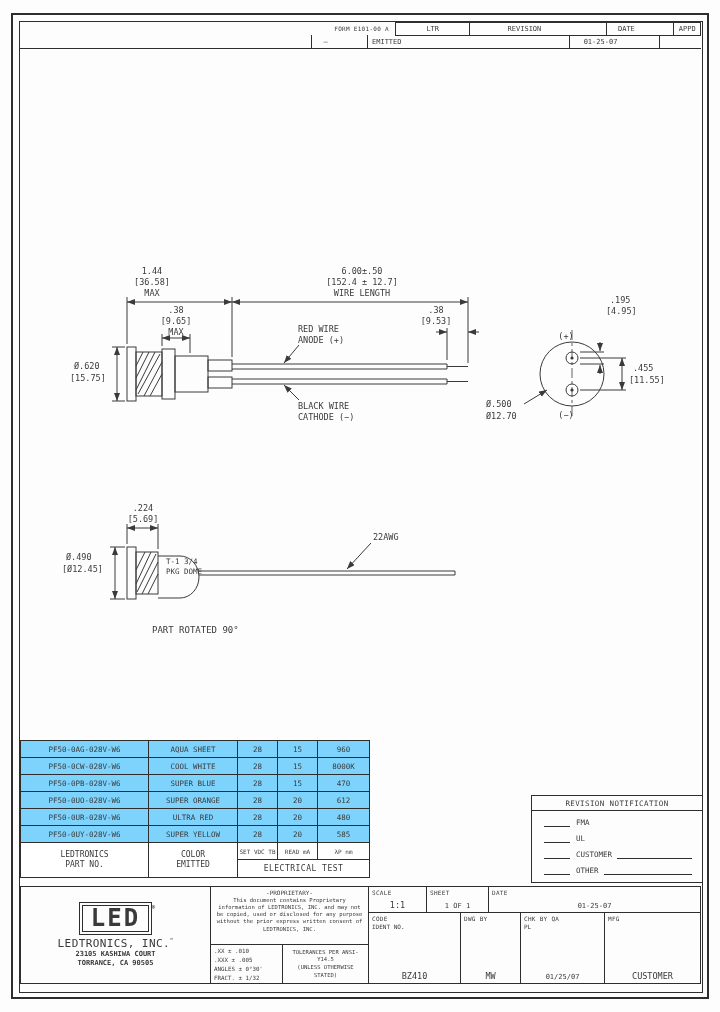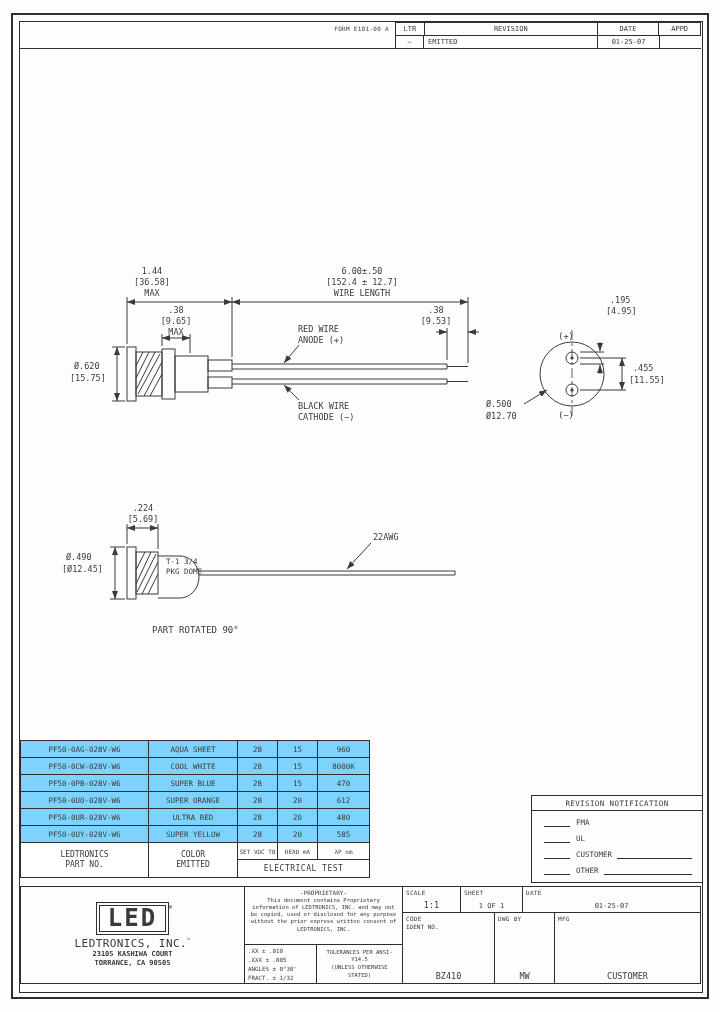--- a/index.html
+++ b/index.html
@@ -9,21 +9,21 @@
   .frame-outer{position:absolute;left:11px;top:13px;right:11px;bottom:13px;border:2px solid #2e2e2e;}
   .frame-inner{position:absolute;left:19px;top:21px;right:17px;bottom:19px;border:1px solid #2e2e2e;}
 
   
   .rev-strip{position:absolute;left:20px;top:22px;width:681px;height:28px;font-size:7px;}
   .form-note{position:absolute;right:312px;top:3px;font-size:6px;letter-spacing:.3px;}
   .rev-head{position:absolute;right:0;top:0;width:306px;height:14px;display:flex;
             border:1px solid #2e2e2e;box-sizing:border-box;}
   .rev-row{position:absolute;left:0;top:13px;width:100%;height:14px;display:flex;
            border-bottom:1px solid #2e2e2e;box-sizing:border-box;}
-  .rc{display:flex;align-items:center;justify-content:center;box-sizing:border-box;border-left:1px solid #2e2e2e;}
+  .rc{display:flex;align-items:center;justify-content:center;box-sizing:border-box;border-left:1px solid #2e2e2e;margin-left:28px;}
   .rc.first{border-left:none;}
   .rc.w-ltr{width:28px;} .rc.w-rev{width:174px;} .rc.w-date{width:62px;} .rc.w-appd{width:42px;}
   .rev-row .fill{flex:1;}
   .rev-row .rc{border-left:1px solid #2e2e2e;}
   .rc.left{justify-content:flex-start;padding-left:4px;}
 
   
   .parts{position:absolute;left:20px;top:740px;border-collapse:collapse;table-layout:fixed;}
   .parts td{border:1px solid #2e2e2e;font-size:7.5px;text-align:center;height:16px;padding:0 1px;overflow:hidden;}
   .parts td.data{background:#7dd3fc;}
@@ -36,21 +36,21 @@
             box-sizing:border-box;font-size:7.5px;}
   .revnotif .t{height:14px;border-bottom:1px solid #2e2e2e;display:flex;align-items:center;justify-content:center;
                font-size:7.5px;letter-spacing:.4px;}
   .ri{display:flex;align-items:flex-end;margin:5px 10px 0 12px;height:11px;}
   .ri .stub{width:26px;border-bottom:1px solid #2e2e2e;margin-right:6px;height:100%;}
   .ri .tail{flex:1;border-bottom:1px solid #2e2e2e;margin-left:5px;height:100%;}
 
   
   .tblock{position:absolute;left:20px;top:886px;width:681px;height:98px;border:1px solid #2e2e2e;
           box-sizing:border-box;display:flex;background:#fdfdfd;}
-  .tb-logo{width:224px;border-right:1px solid #2e2e2e;box-sizing:border-box;display:flex;flex-direction:column;
+  .tb-logo{width:190px;border-right:1px solid #2e2e2e;box-sizing:border-box;display:flex;flex-direction:column;
            align-items:center;justify-content:center;}
   .logobox{border:4px double #2e2e2e;padding:0 8px;font-size:24px;font-weight:bold;letter-spacing:2px;
            line-height:1.05;position:relative;}
   .logobox sup{font-size:6px;position:absolute;right:-9px;top:-2px;}
   .company{font-size:11px;margin-top:2px;letter-spacing:.4px;white-space:nowrap;}
   .company sup{font-size:5px;}
   .addr{font-size:7px;font-weight:bold;line-height:1.25;text-align:center;}
   .tb-prop{width:158px;border-right:1px solid #2e2e2e;box-sizing:border-box;display:flex;flex-direction:column;}
   .prop-title{font-size:6px;text-align:center;margin-top:2px;}
   .prop-text{flex:1;font-size:5.5px;line-height:1.3;padding:1px 5px;text-align:center;}
@@ -379,20 +379,25 @@
       <div class="tb-bot-row">
         <div class="tcell w-code">
           <span class="lbl">CODE</span>
           <span class="lbl2">IDENT NO.</span>
           <span>BZ410</span>
         </div>
         <div class="tcell w-by">
           <span class="lbl">DWG BY</span>
           <span>MW</span>
         </div>
+        <div class="tcell w-chk">
+          <span class="lbl">CHK BY QA</span>
+          <span class="lbl2">PL</span>
+          <span class="small-val">01/25/07</span>
+        </div>
         <div class="tcell w-mfg last">
           <span class="lbl">MFG</span>
           <span>CUSTOMER</span>
         </div>
       </div>
     </div>
   </div>
 </div>
 
 </body></html>

